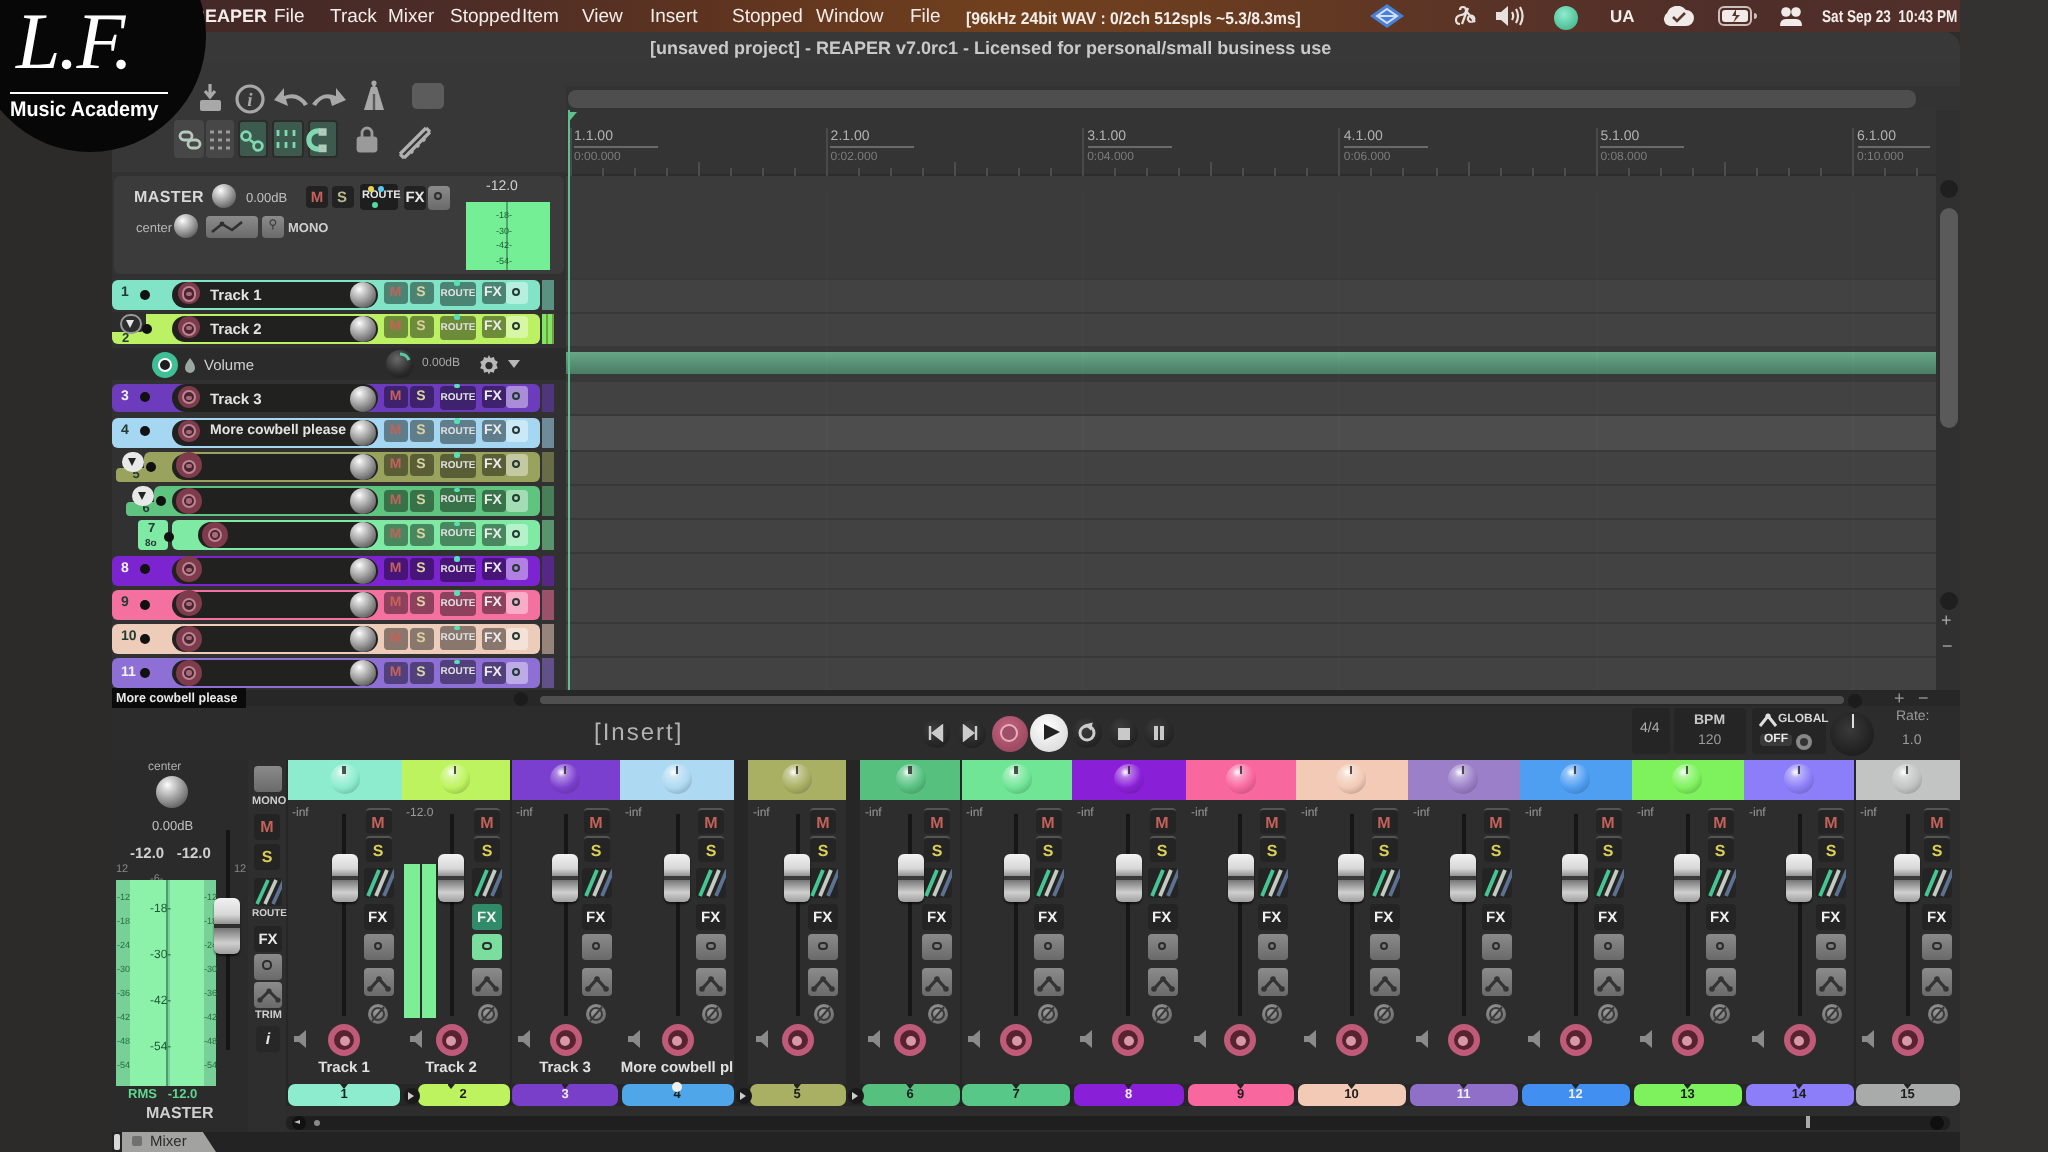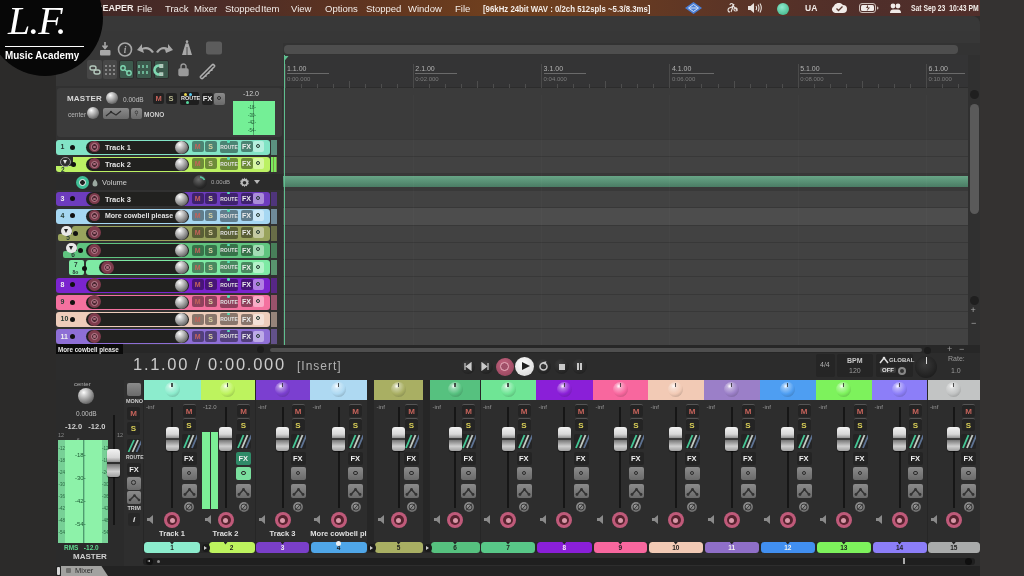--- a/index.html
+++ b/index.html
@@ -15,21 +15,21 @@
 <div id="root">
 
 <div class="a" style="left:56px;top:0;width:924px;height:16px;background:linear-gradient(90deg,#3f2726 0%,#4c2c27 18%,#61351f 35%,#70401e 48%,#6b3d20 58%,#593327 75%,#4f2e2a 88%,#512f2b 100%)"></div>
 <div class="a txt" style="left:96px;top:2.5px;font-size:9px;font-weight:700;color:#f3ede9">REAPER</div>
 <div class="a txt" style="left:137px;top:2.5px;font-size:9.5px;font-weight:500;color:#f3ede9">File</div>
 <div class="a txt" style="left:165px;top:2.5px;font-size:9.5px;font-weight:500;color:#f3ede9">Track</div>
 <div class="a txt" style="left:194px;top:2.5px;font-size:9.5px;font-weight:500;color:#f3ede9">Mixer</div>
 <div class="a txt" style="left:225px;top:2.5px;font-size:9.5px;font-weight:500;color:#f3ede9">Stopped</div>
 <div class="a txt" style="left:261px;top:2.5px;font-size:9.5px;font-weight:500;color:#f3ede9">Item</div>
 <div class="a txt" style="left:291px;top:2.5px;font-size:9.5px;font-weight:500;color:#f3ede9">View</div>
-<div class="a txt" style="left:325px;top:2.5px;font-size:9.5px;font-weight:500;color:#f3ede9">Options</div>
+<div class="a txt" style="left:325px;top:2.5px;font-size:9.5px;font-weight:500;color:#f3ede9">Insert</div>
 <div class="a txt" style="left:366px;top:2.5px;font-size:9.5px;font-weight:500;color:#f3ede9">Stopped</div>
 <div class="a txt" style="left:408px;top:2.5px;font-size:9.5px;font-weight:500;color:#f3ede9">Window</div>
 <div class="a txt" style="left:455px;top:2.5px;font-size:9.5px;font-weight:500;color:#f3ede9">File</div>
 <div class="a txt" style="left:483px;top:3.5px;font-size:8.5px;font-weight:700;color:#f3ede9;transform:scaleX(0.92);transform-origin:left">[96kHz 24bit WAV : 0/2ch 512spls ~5.3/8.3ms]</div>
 <svg class="a" style="left:685px;top:2px" width="17" height="12" viewBox="0 0 17 12">
 <path d="M8.5 0 L17 6 L8.5 12 L0 6 Z" fill="#4b7fd6"></path>
       <path d="M8.5 2.5 L13.5 6 L8.5 9.5 L3.5 6 Z" fill="none" stroke="#cfe0f8" stroke-width="1"></path>
       <path d="M4 6 h9" stroke="#cfe0f8" stroke-width="1"></path>
     </svg>
 <svg class="a" style="left:726px;top:2px" width="13" height="12" viewBox="0 0 13 12">
@@ -52,20 +52,21 @@
       <path d="M9 1.5 L7 5 h2 L7.5 8.5 L11 4.5 H9 Z" fill="#5a3a30"></path>
     </svg>
 <svg class="a" style="left:889px;top:2.5px" width="13" height="11" viewBox="0 0 13 11">
       <circle cx="4" cy="3" r="2.4" fill="#f0ebe8"></circle>
       <circle cx="9" cy="3" r="2.4" fill="#f0ebe8"></circle>
       <path d="M1 10 q0-3.5 3-3.5 h5 q3 0 3 3.5 Z" fill="#f0ebe8"></path>
     </svg>
 <div class="a txt" style="left:911px;top:3px;font-size:8.5px;font-weight:700;color:#f3ede9;transform:scaleX(0.8);transform-origin:left">Sat Sep 23&nbsp;&nbsp;10:43 PM</div>
 <div class="a" style="left:56px;top:16px;width:924px;height:560px;background:#353535;border-radius:8px 8px 0 0"></div>
 <div class="a" style="left:56px;top:16px;width:924px;height:15px;background:#383838;border-radius:8px 8px 0 0"></div>
+<div class="a txt" style="left:325px;top:19px;font-size:9px;font-weight:700;color:#c9c9c9">[unsaved project] - REAPER v7.0rc1 - Licensed for personal/small business use</div>
 <div class="a" style="left:56px;top:31px;width:924px;height:55px;background:#373737"></div>
 <svg class="a" style="left:98px;top:40px" width="130" height="20" viewBox="0 0 130 20">
 <g stroke="#a8a8a8" stroke-width="1.6" fill="none">
 <path d="M7 2 v6 M4.5 5.5 L7 8.5 L9.5 5.5"></path>
 <rect x="2" y="10" width="10.5" height="5.5" fill="#a8a8a8" stroke="none" rx="1"></rect>
 <circle cx="27" cy="9.5" r="6.5"></circle>
 </g>
 <path d="M56 12 Q51 5 44 8 L44 4 L39 10 L46 13 L45 9.5 Q51 8 54 13 Z" fill="#a8a8a8"></path>
 <path d="M58 12 Q63 5 70 8 L70 4 L75 10 L68 13 L67 9.5 Q63 8 60 13 Z" fill="#a8a8a8"></path>
 <path d="M84 15 L87.5 3.5 h3 L94 15 Z" fill="#a8a8a8"></path>
@@ -442,21 +443,20 @@
 <div class="a txt" style="left:971px;top:318px;font-size:9px;color:#aaa">−</div>
 <div class="a" style="left:56px;top:345px;width:924px;height:35px;background:#2c2c2c"></div>
 <div class="a" style="left:56px;top:345px;width:924px;height:8px;background:#272727"></div>
 <div class="a" style="left:270px;top:347.5px;width:652px;height:4px;background:#4f4f4f;border-radius:2px"></div>
 <div class="a" style="left:56px;top:344px;width:67px;height:9.5px;background:#0a0a0a"></div>
 <div class="a txt" style="left:58px;top:345.5px;font-size:6.5px;font-weight:700;color:#e8e8e8;transform:scaleX(0.96);transform-origin:left">More cowbell please</div>
 <div class="a" style="left:257px;top:346px;width:7px;height:7px;border-radius:50%;background:#1c1c1c"></div>
 <div class="a" style="left:924px;top:346.5px;width:7px;height:7px;border-radius:50%;background:#1c1c1c"></div>
 <div class="a txt" style="left:947px;top:344px;font-size:9px;color:#999">+</div>
 <div class="a txt" style="left:959px;top:344px;font-size:9px;color:#999">−</div>
-<div class="a txt" style="left:133px;top:355px;font-size:16.5px;color:#cbcbcb;letter-spacing:1.7px">1.1.00 / 0:00.000</div>
 <div class="a txt" style="left:297px;top:358.5px;font-size:12px;color:#b2b2b2;letter-spacing:1px">[Insert]</div>
 <div class="a" style="left:460.5px;top:359.5px;width:14px;height:14px;border-radius:50%;background:radial-gradient(circle at 40% 32%,#3c3c3c,#191919)"></div>
 <svg class="a" style="left:462px;top:362px" width="11" height="9">
       <path d="M3 1 v7 M9 1 L4.5 4.5 L9 8 Z" stroke="#ccc" stroke-width="1.2" fill="#ccc"></path>
     </svg>
 <div class="a" style="left:478.5px;top:359.5px;width:14px;height:14px;border-radius:50%;background:radial-gradient(circle at 40% 32%,#3c3c3c,#191919)"></div>
 <svg class="a" style="left:480px;top:362px" width="11" height="9">
       <path d="M8 1 v7 M2 1 L6.5 4.5 L2 8 Z" stroke="#ccc" stroke-width="1.2" fill="#ccc"></path>
     </svg>
 <div class="a" style="left:495.5px;top:357.5px;width:18px;height:18px;border-radius:50%;background:radial-gradient(circle at 42% 35%,#c4647f,#8e4058)"></div>

